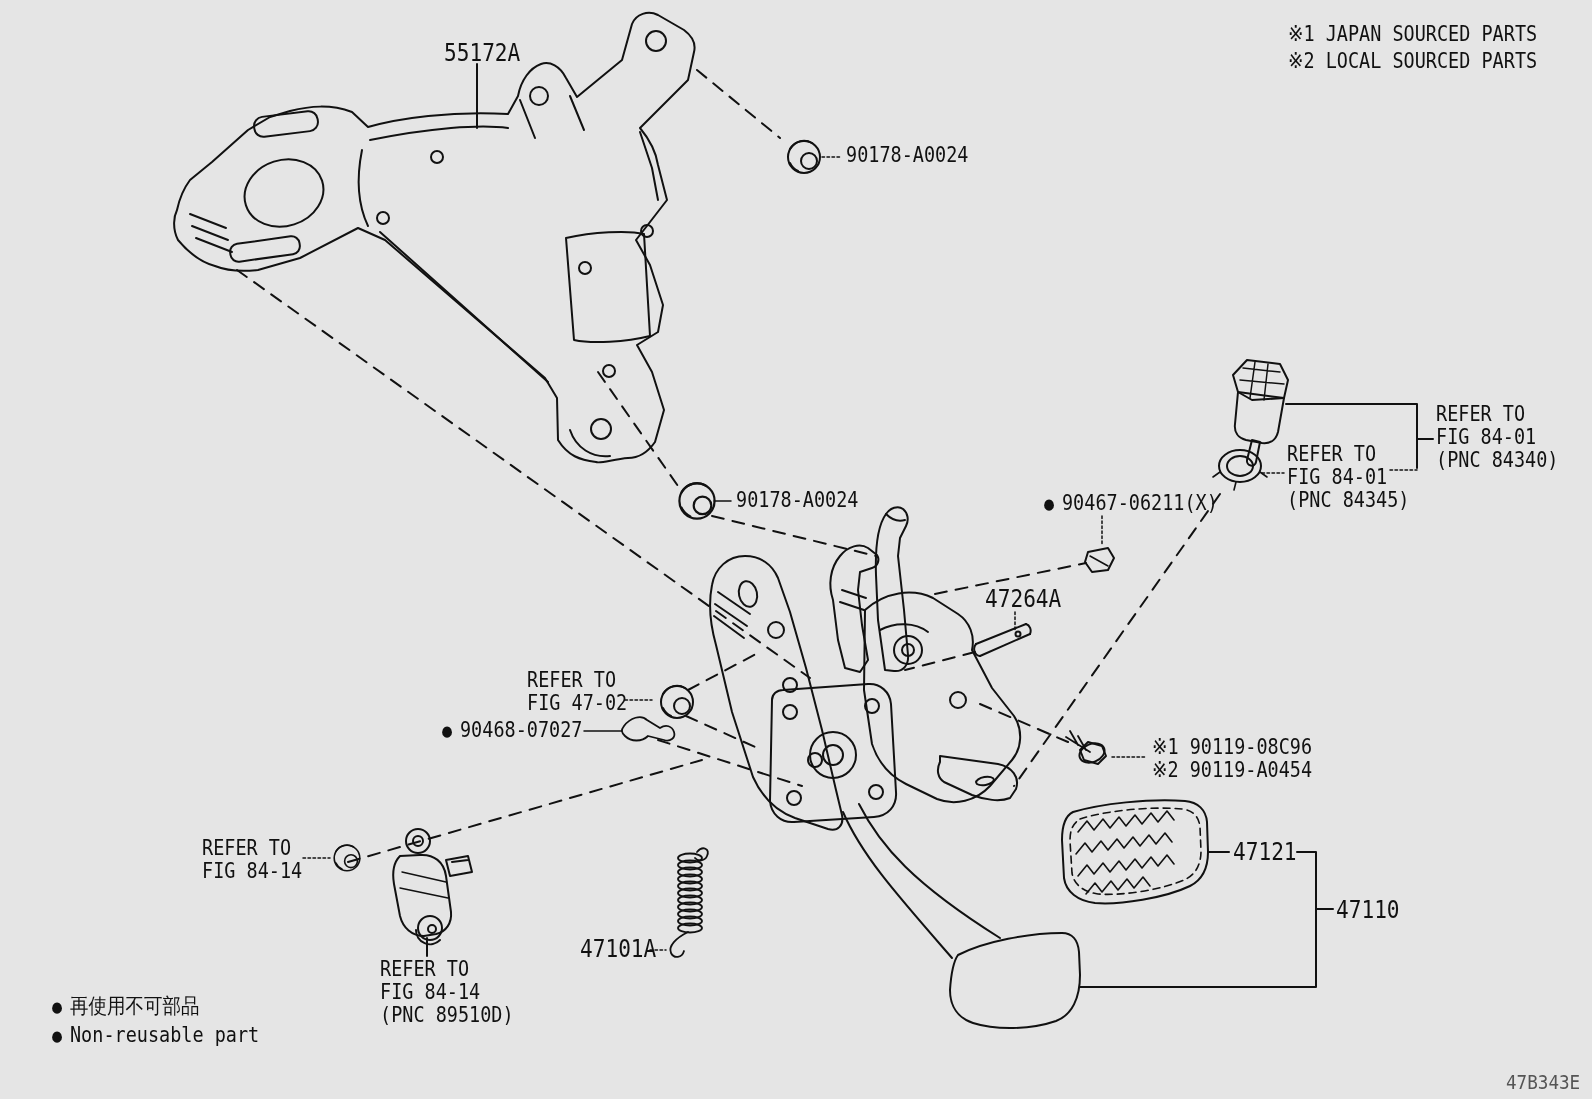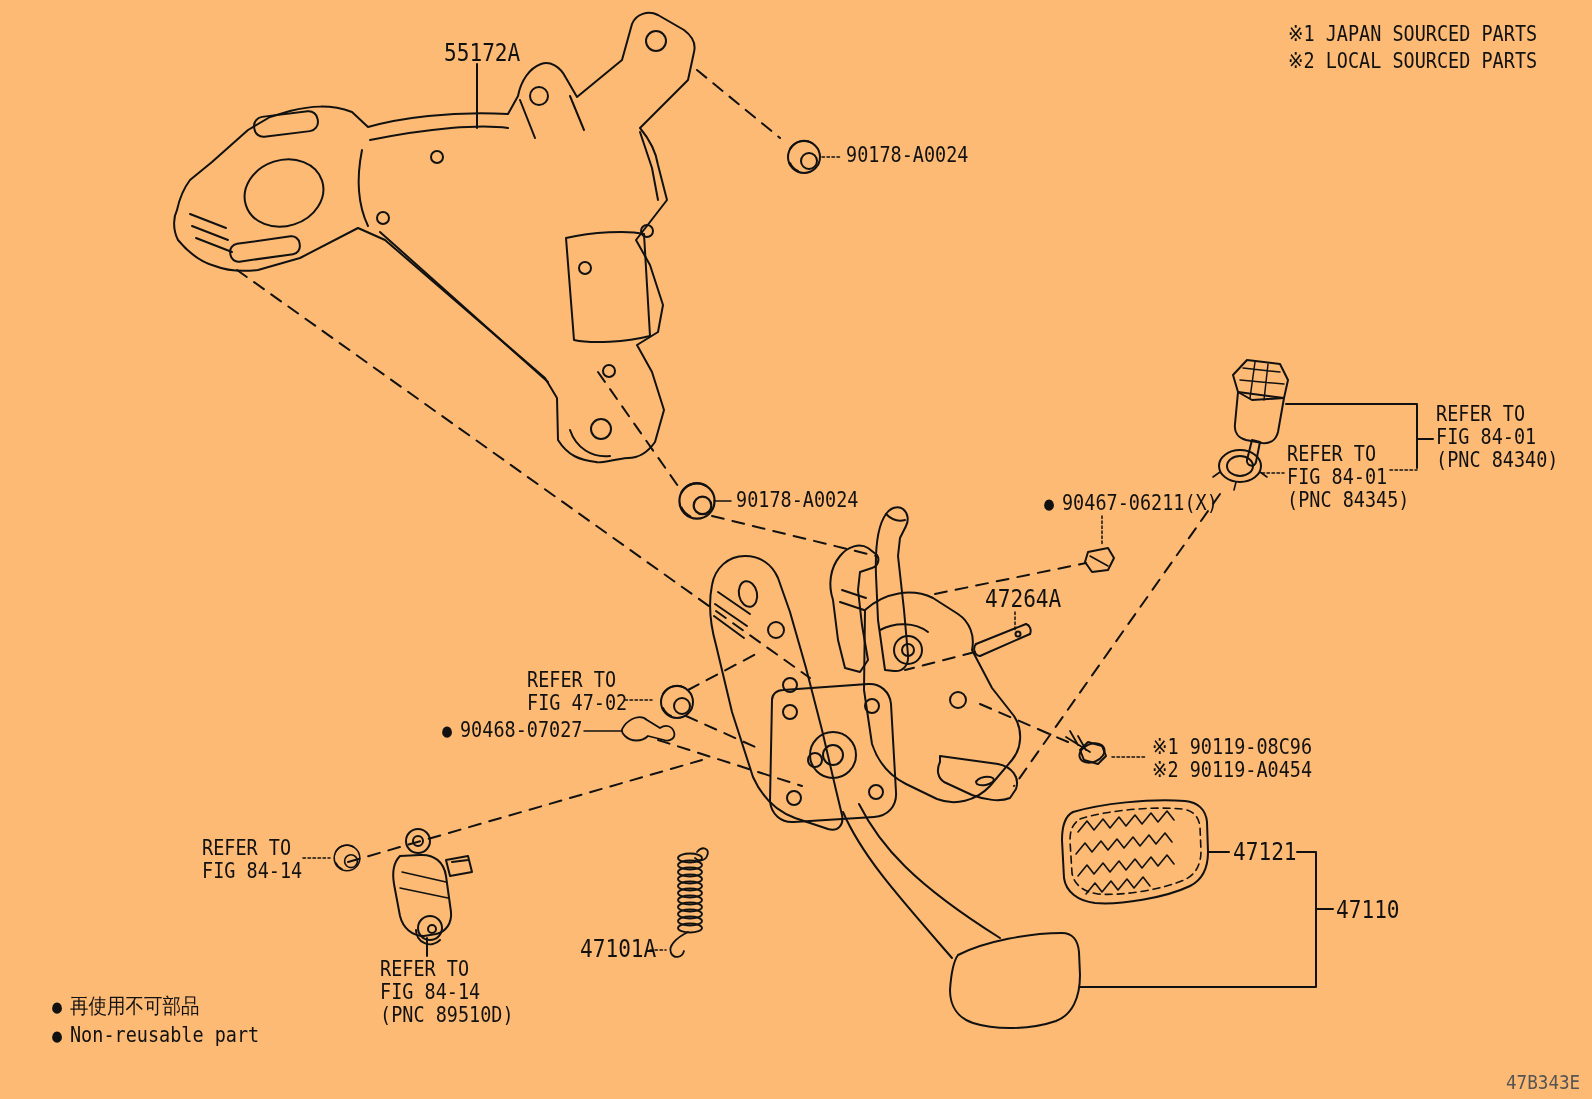--- a/index.html
+++ b/index.html
@@ -1,16 +1,16 @@
 <!DOCTYPE html>
 <html><head>
 <meta charset="utf-8">
 <style>
   html,body{margin:0;padding:0;background:#ffffff;}
-  .canvas{position:relative;width:1592px;height:1099px;background:#fdba74;overflow:hidden;
+  .canvas{position:relative;width:1592px;height:1099px;background:#e5e5e5;overflow:hidden;
           font-family:"DejaVu Sans Mono","DejaVu Sans",monospace;color:#111;}
   svg.art{position:absolute;left:0;top:0;}
   .lbl{position:absolute;font-size:21px;line-height:23px;color:#111;white-space:pre-line;
        transform:scaleX(0.88);transform-origin:0 0;}
   .big{font-size:24px;line-height:26px;}
   .row{display:flex;gap:9px;align-items:flex-start;}
   .dot{font-size:19px;line-height:23px;}
   .code{color:#555;font-size:20px;}
   .cjk{font-size:21px;}
 </style>

